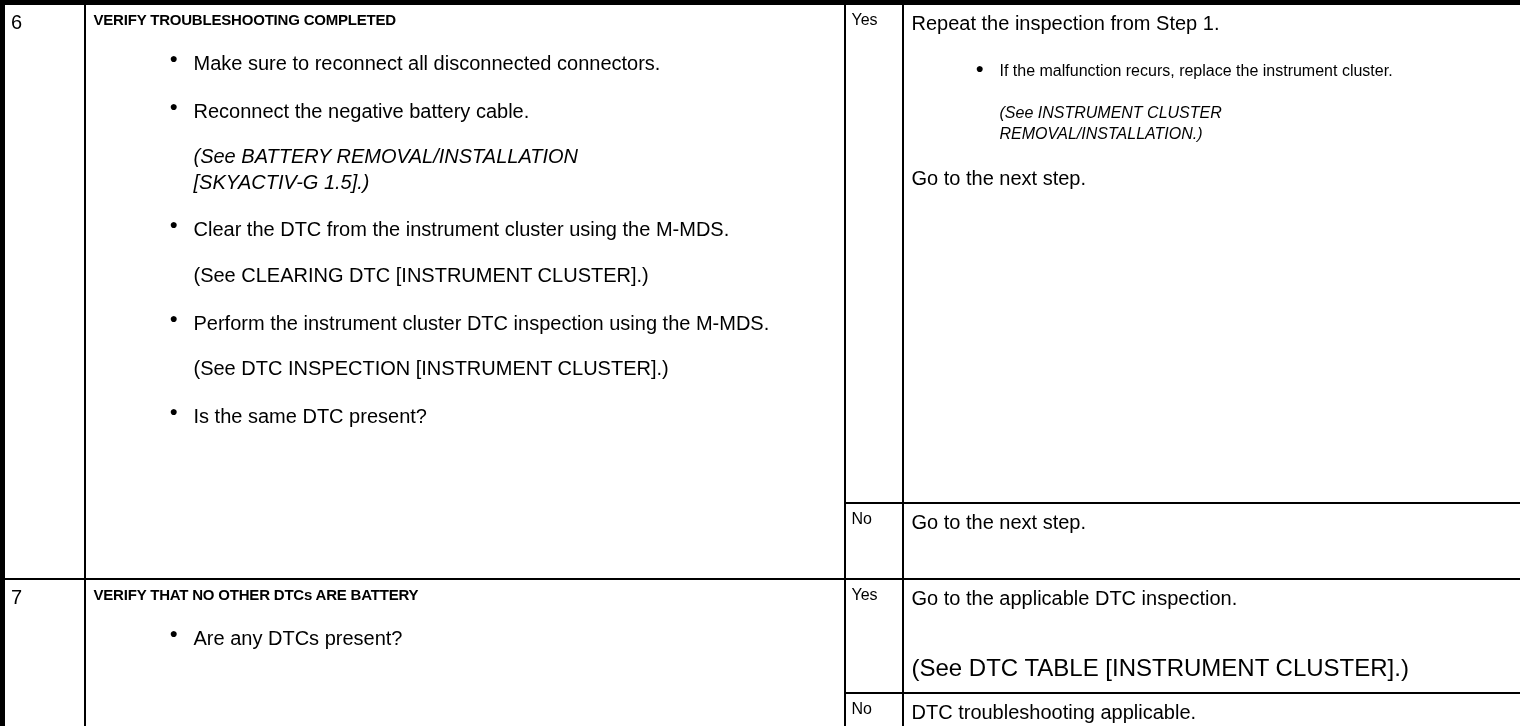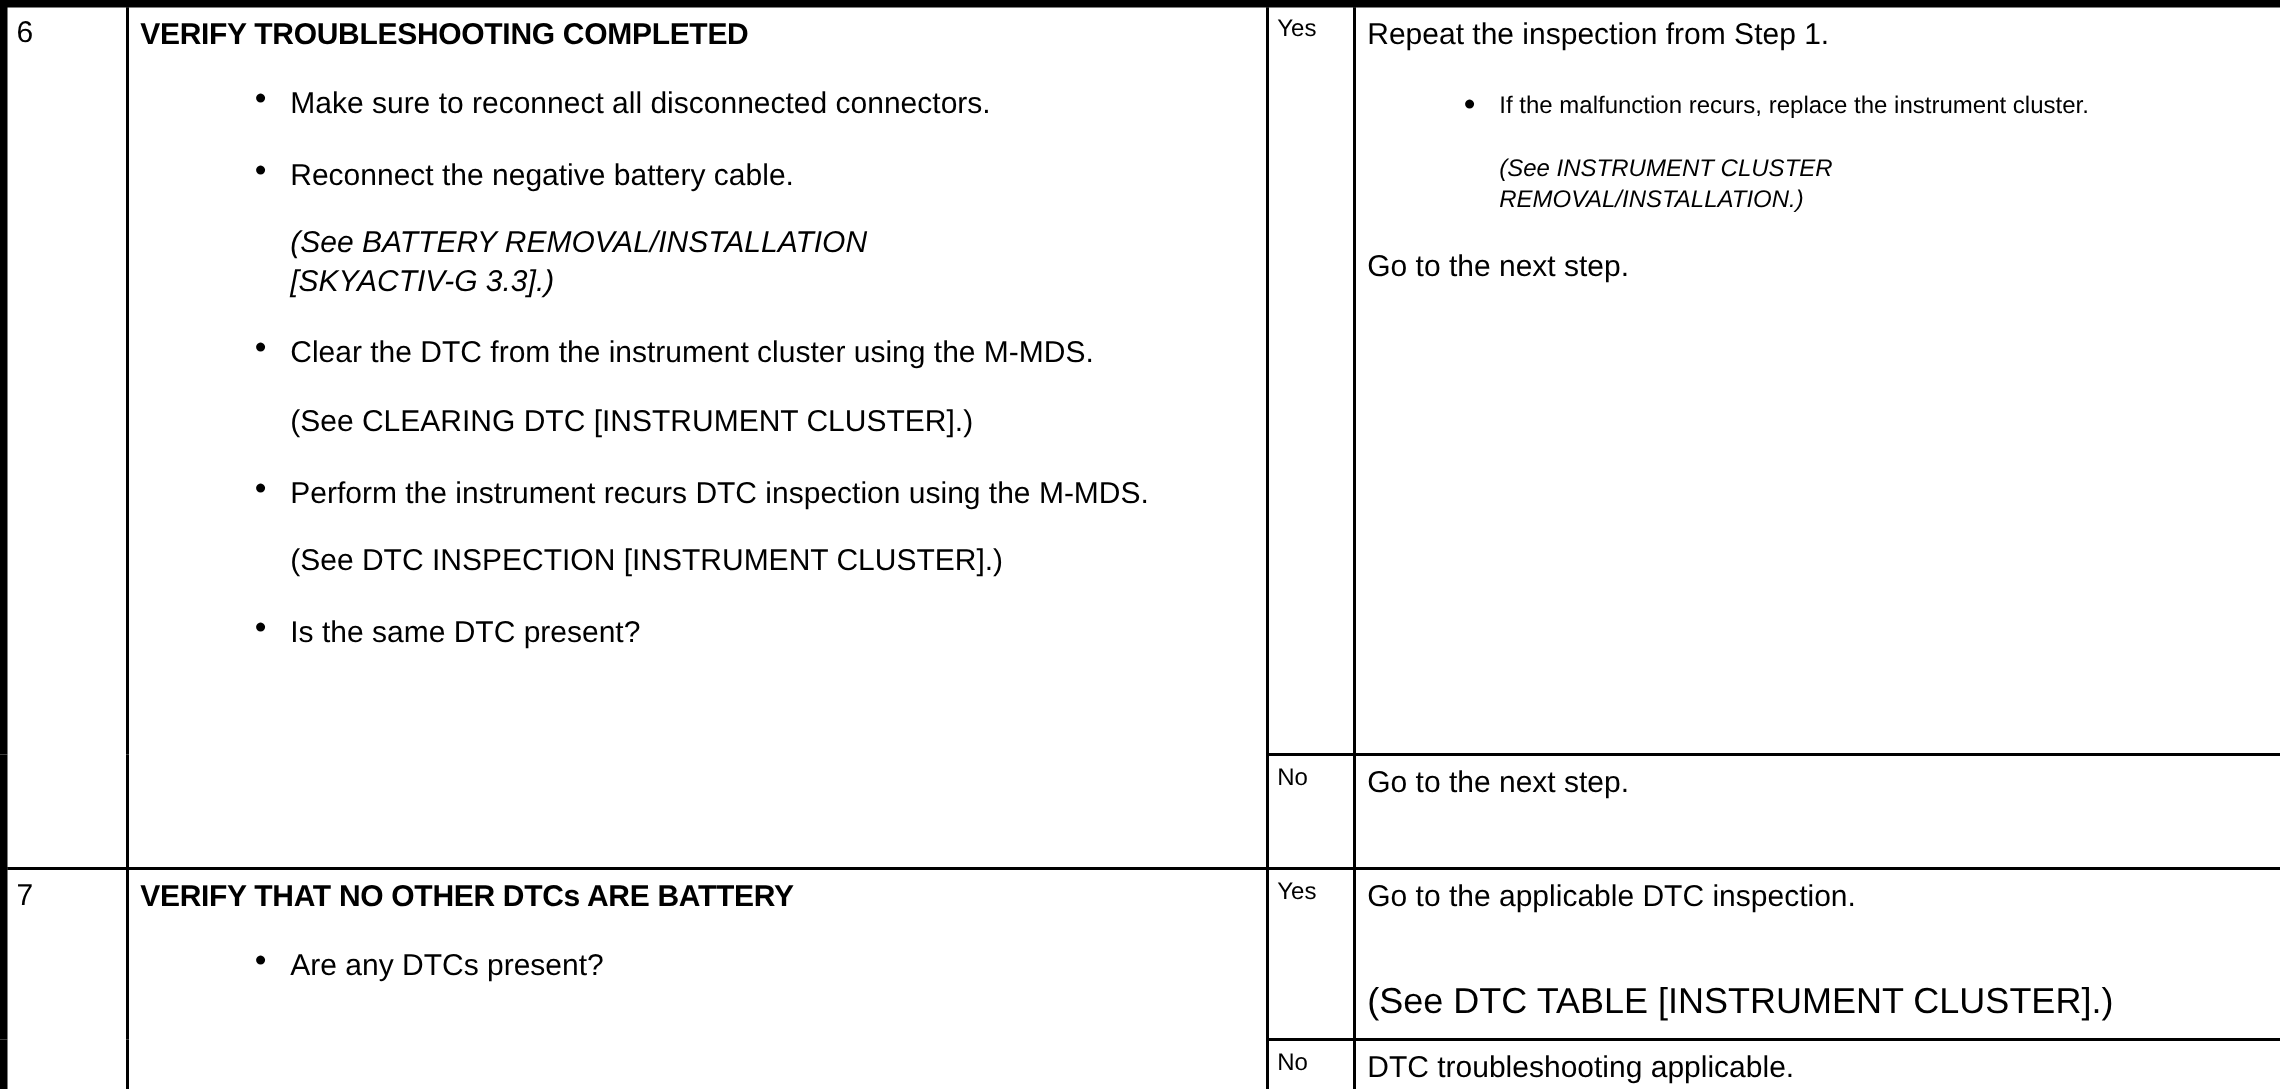--- a/index.html
+++ b/index.html
@@ -57,21 +57,21 @@
 
   .answer-label {
     font-size: 16px;
     line-height: 1.15;
     padding: 6px 0 0 6px;
     white-space: nowrap;
   }
 
   .heading {
     font-weight: bold;
-    font-size: 20px;
+    font-size: 15px;
     letter-spacing: -0.2px;
     line-height: 1.2;
     margin: 0 0 2px 0;
   }
 
   
   ul.bullets {
     list-style: none;
     margin: 0;
     padding: 0;
@@ -166,24 +166,24 @@
           <div class="step-num">6</div>
         </td>
         <td rowspan="2">
           <div class="cell-pad">
             <div class="heading">VERIFY TROUBLESHOOTING COMPLETED</div>
             <div class="body-indent">
               <ul class="bullets">
                 <li class="bulleted">Make sure to reconnect all disconnected connectors.</li>
                 <li class="bulleted">Reconnect the negative battery cable.</li>
                 <li class="noteline nowrap-block">(See BATTERY REMOVAL/INSTALLATION
-[SKYACTIV-G 3.3].)</li>
+[SKYACTIV-G 1.5].)</li>
                 <li class="bulleted">Clear the DTC from the instrument cluster using the M-MDS.</li>
                 <li class="noteline">(See CLEARING DTC [INSTRUMENT CLUSTER].)</li>
-                <li class="bulleted">Perform the instrument recurs DTC inspection using the M-MDS.</li>
+                <li class="bulleted">Perform the instrument cluster DTC inspection using the M-MDS.</li>
                 <li class="noteline">(See DTC INSPECTION [INSTRUMENT CLUSTER].)</li>
                 <li class="bulleted">Is the same DTC present?</li>
               </ul>
             </div>
           </div>
         </td>
         <td style="height:500px;">
           <div class="answer-label">Yes</div>
         </td>
         <td>

